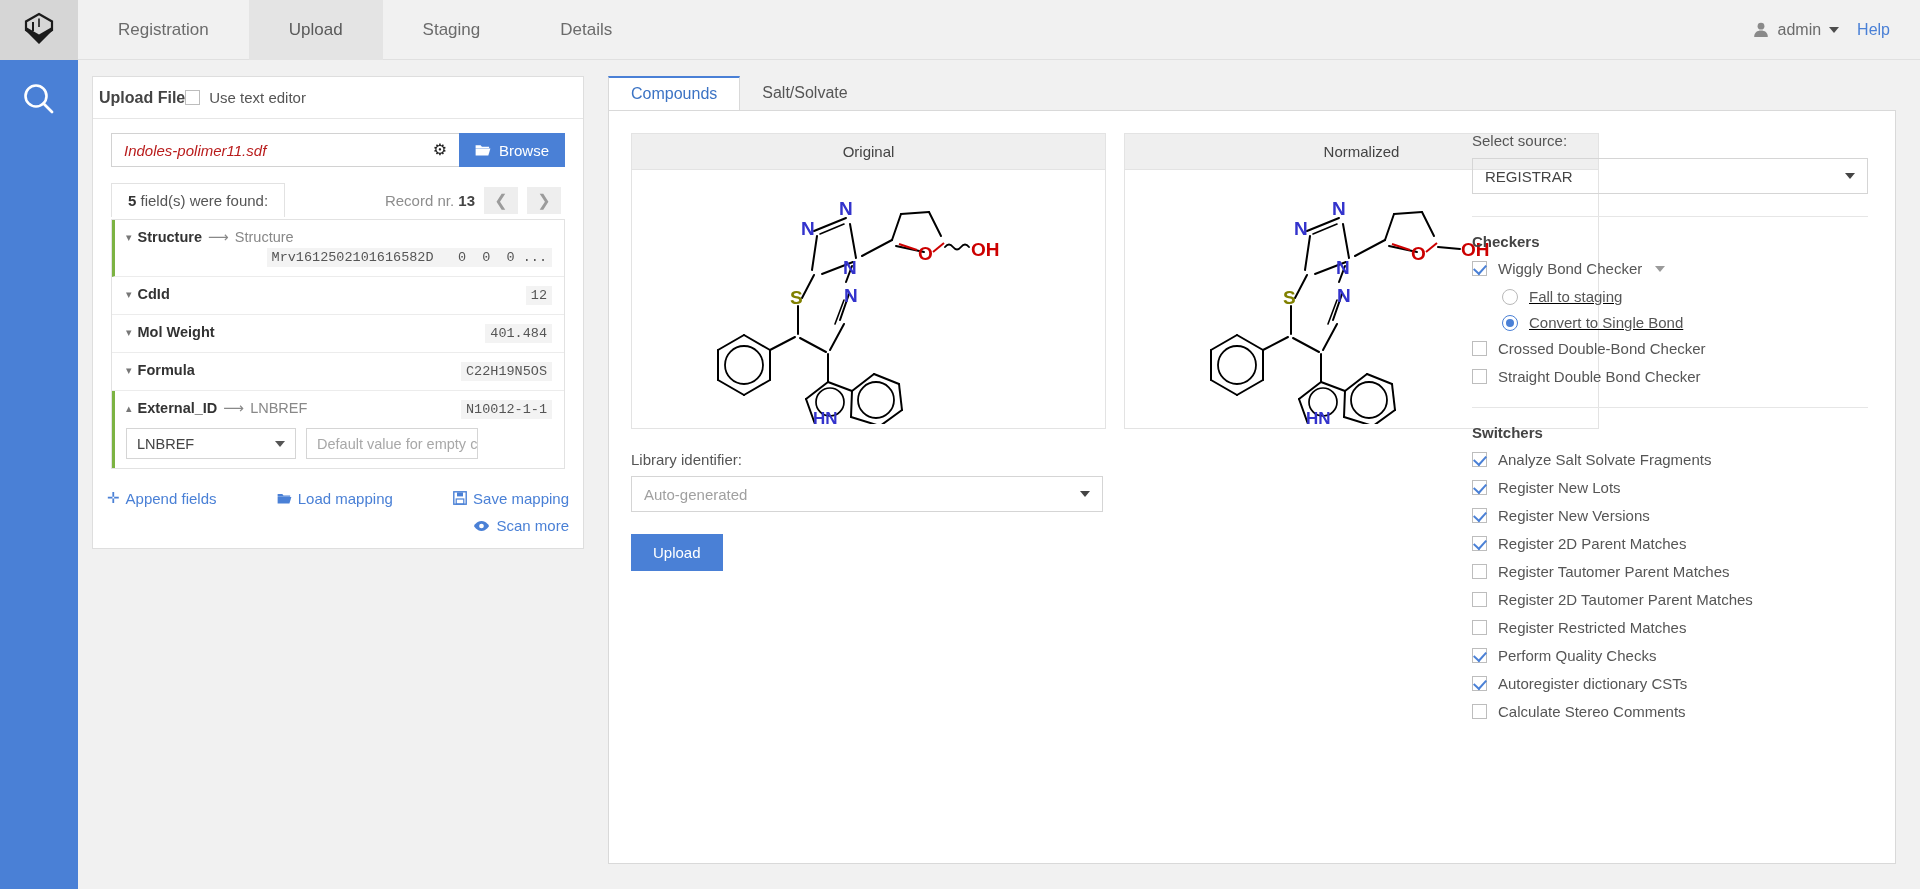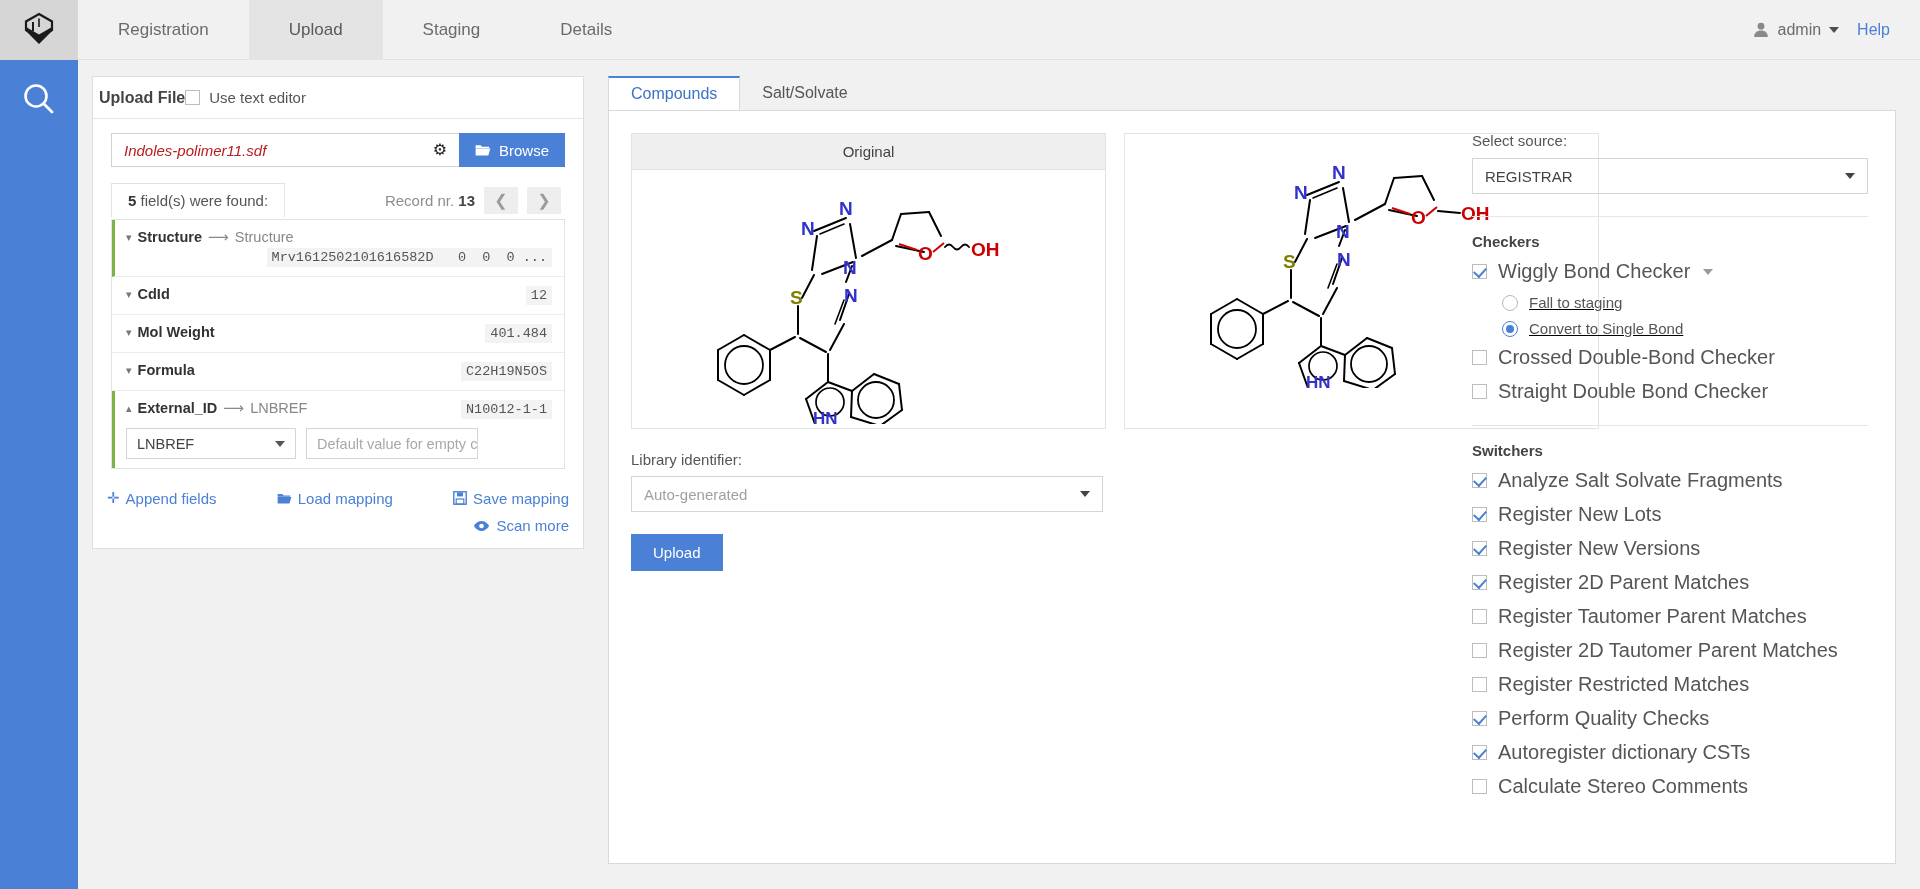--- a/index.html
+++ b/index.html
@@ -101,21 +101,21 @@
              justify-content:space-between; padding:0 12px; font-size:15px; color:#a0a0a0; cursor:pointer; }
   .upload-btn { margin-top:22px; background:#4a80d6; color:#fff; border:none; padding:10px 22px;
                 font-size:15px; cursor:pointer; font-family:inherit; }
   
   .opts { position:absolute; left:1472px; top:132px; width:400px; }
   .opt-label { font-size:15px; color:#555; margin-bottom:9px; }
   .src-sel { width:396px; height:36px; border:1px solid #d5d5d5; display:flex; align-items:center;
              justify-content:space-between; padding:0 12px; font-size:15px; color:#444; cursor:pointer; }
   .divider { border-top:1px solid #e6e6e6; margin:22px 0 16px 0; width:396px; }
   .sect-title { font-size:15px; font-weight:bold; color:#444; margin-bottom:10px; }
-  .opt-row { display:flex; align-items:center; gap:11px; margin-bottom:11px; font-size:20px; color:#555;
+  .opt-row { display:flex; align-items:center; gap:11px; margin-bottom:11px; font-size:15px; color:#555;
              cursor:pointer; }
   .radio-row { display:flex; align-items:center; gap:11px; margin:0 0 9px 30px; font-size:15px;
                color:#555; cursor:pointer; }
   .radio { width:16px; height:16px; border-radius:50%; border:1.6px solid #b9b9b9; background:#fff;
            position:relative; flex:0 0 auto; }
   .radio.sel-on { border-color:#4a80d6; }
   .radio.sel-on::after { content:""; position:absolute; left:3px; top:3px; width:8px; height:8px;
            border-radius:50%; background:#4a80d6; }
   .tri-sm { width:0;height:0;border-left:5px solid transparent;border-right:5px solid transparent;
             border-top:6px solid #9a9a9a; margin-left:2px; }
@@ -396,20 +396,21 @@
             </g>
             <g stroke="#cc0000" stroke-width="2" fill="none">
               <path d="M223 76 L205 70"></path>
                 <path d="M239 78 L250 69"></path>
             </g>
           </svg>
         </div>
       </div>
 
       <div class="mol-card">
+        <div class="mol-head">Normalized</div>
         <div class="mol-body">
           <svg width="350" height="250" viewBox="0 0 350 250">
             <g stroke="#000" stroke-width="2" fill="none" stroke-linecap="round">
               <path d="M120 57 L152 44"></path>
                 <path d="M123 62 L118 96"></path>
               <path d="M156 50 L162 84"></path>
                 <path d="M159 88 L128 100"></path>
               <path d="M120 101 L108 124"></path>
               <path d="M126 60 L150 50" stroke-width="1.6"></path>
               <path d="M104 132 L104 160"></path>

